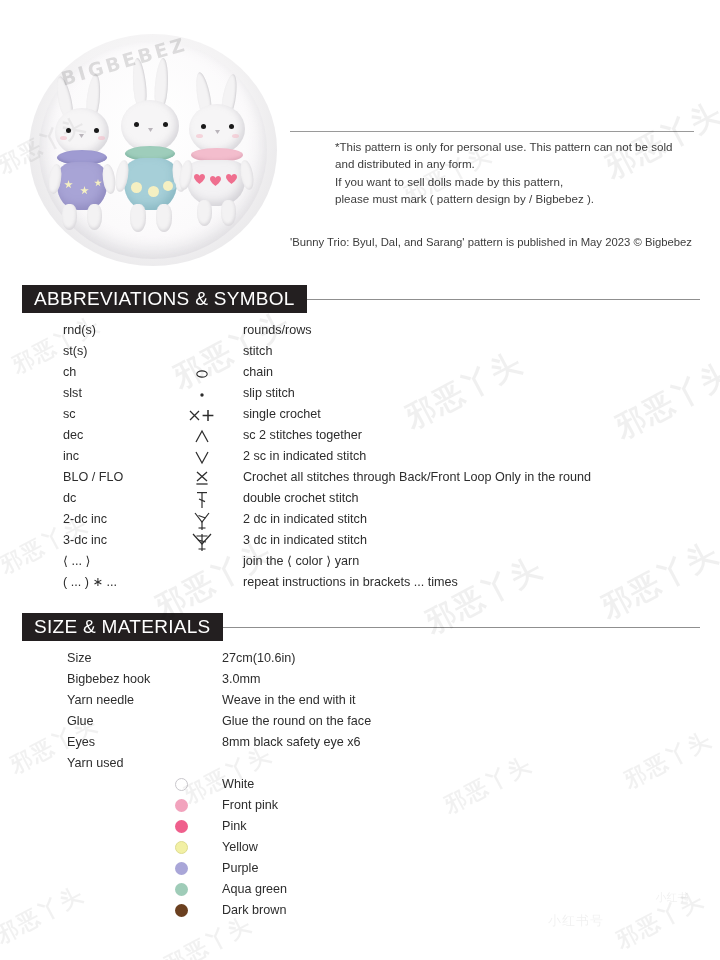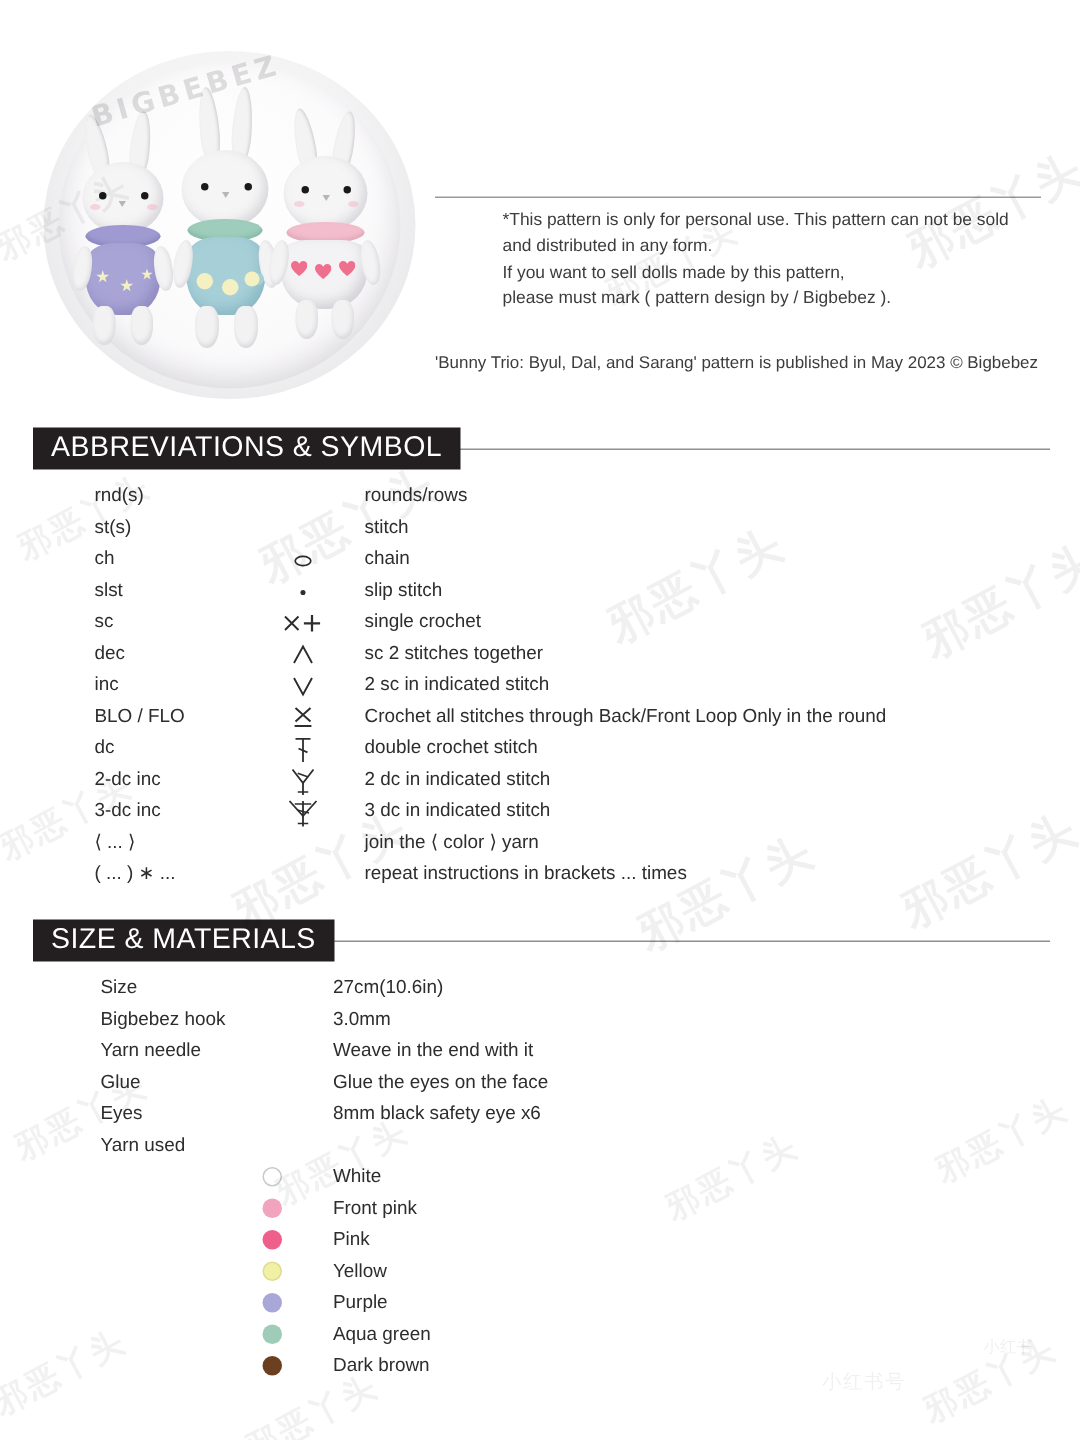--- a/index.html
+++ b/index.html
@@ -339,21 +339,21 @@
       <div class="row">
         <span class="c-label">Bigbebez hook</span>
         <span class="c-value">3.0mm</span>
       </div>
       <div class="row">
         <span class="c-label">Yarn needle</span>
         <span class="c-value">Weave in the end with it</span>
       </div>
       <div class="row">
         <span class="c-label">Glue</span>
-        <span class="c-value">Glue the eyes on the face</span>
+        <span class="c-value">Glue the round on the face</span>
       </div>
       <div class="row">
         <span class="c-label">Eyes</span>
         <span class="c-value">8mm black safety eye x6</span>
       </div>
       <div class="row">
         <span class="c-label">Yarn used</span>
       </div>
 
       <div class="swrow">

